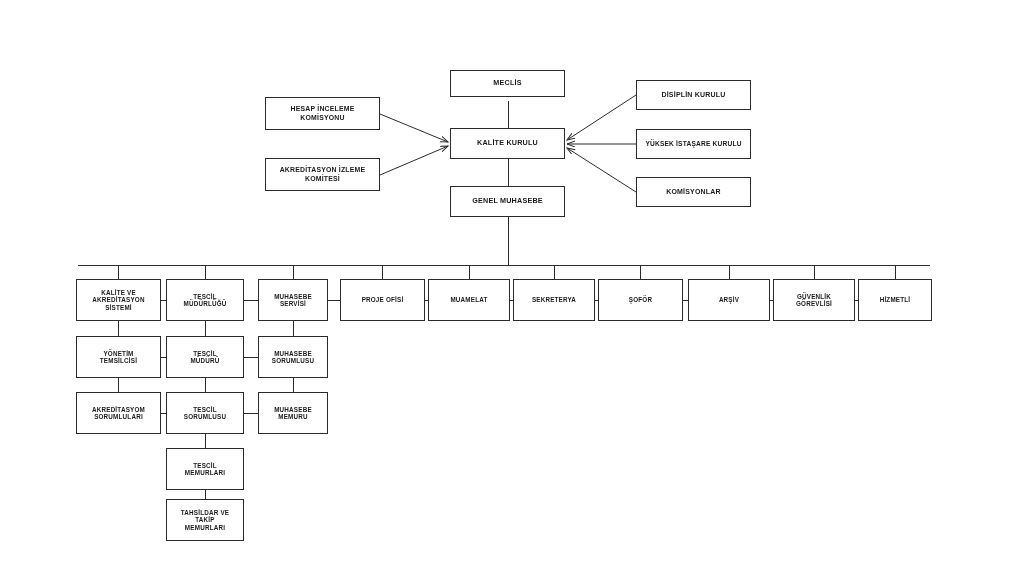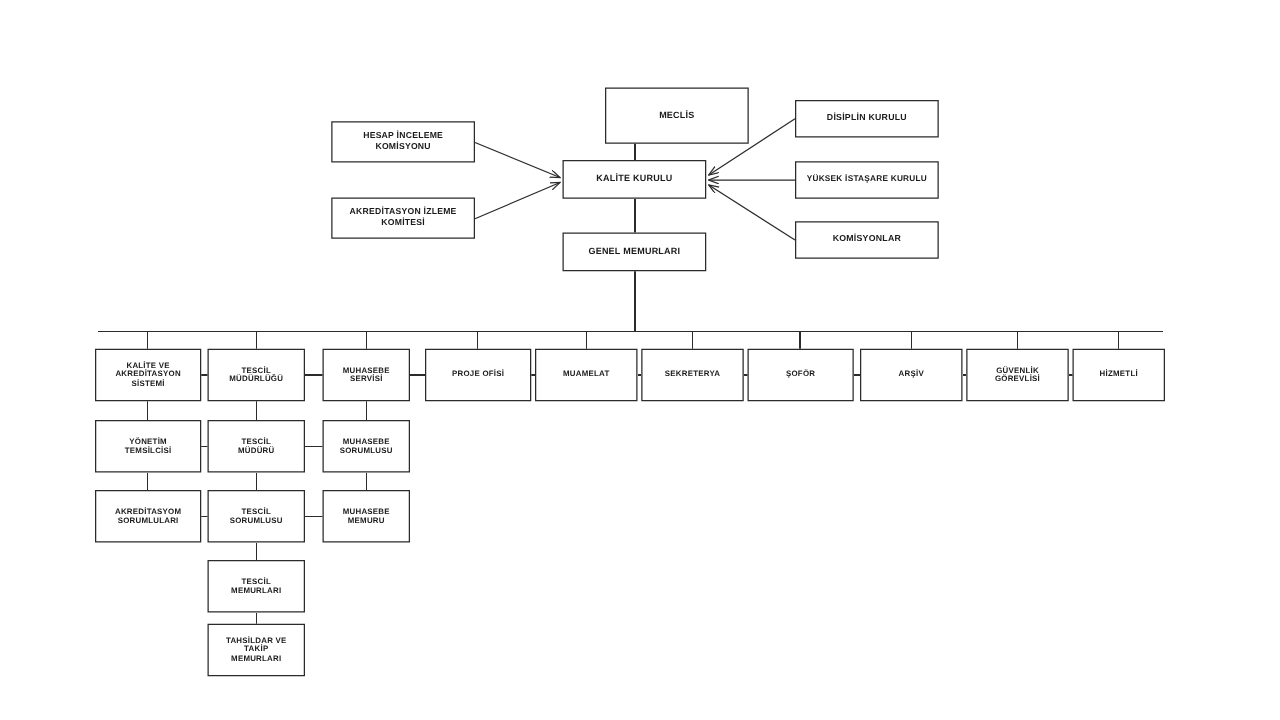--- a/index.html
+++ b/index.html
@@ -109,23 +109,23 @@
 
       <line x1="161" y1="357" x2="166" y2="357"></line>
       <line x1="244" y1="357" x2="258" y2="357"></line>
 
       <line x1="161" y1="413" x2="166" y2="413"></line>
       <line x1="244" y1="413" x2="258" y2="413"></line>
     </g>
   </svg>
 
   <div id="nodes">
-      <div class="node" style="left: 450px; top: 70px; width: 115px; height: 45px; font-size: 7.2px; border-color: rgb(43, 43, 43); color: rgb(26, 26, 26); margin-left: 34px;">MECLİS</div>
+      <div class="node" style="left: 450px; top: 70px; width: 115px; height: 27px; font-size: 7.2px; border-color: rgb(43, 43, 43); color: rgb(26, 26, 26);">MECLİS</div>
       <div class="node" style="left: 450px; top: 128px; width: 115px; height: 31px; font-size: 7.2px; border-color: rgb(43, 43, 43); color: rgb(26, 26, 26);">KALİTE KURULU</div>
-      <div class="node" style="left: 450px; top: 186px; width: 115px; height: 31px; font-size: 7.2px; border-color: rgb(43, 43, 43); color: rgb(26, 26, 26);">GENEL MEMURLARI</div>
+      <div class="node" style="left: 450px; top: 186px; width: 115px; height: 31px; font-size: 7.2px; border-color: rgb(43, 43, 43); color: rgb(26, 26, 26);">GENEL MUHASEBE</div>
       <div class="node" style="left: 265px; top: 97px; width: 115px; height: 33px; font-size: 6.9px; border-color: rgb(43, 43, 43); color: rgb(26, 26, 26);">HESAP İNCELEME
 KOMİSYONU</div>
       <div class="node" style="left: 265px; top: 158px; width: 115px; height: 33px; font-size: 6.9px; border-color: rgb(43, 43, 43); color: rgb(26, 26, 26);">AKREDİTASYON İZLEME
 KOMİTESİ</div>
       <div class="node" style="left: 636px; top: 80px; width: 115px; height: 30px; font-size: 7px; border-color: rgb(43, 43, 43); color: rgb(26, 26, 26);">DİSİPLİN KURULU</div>
       <div class="node" style="left: 636px; top: 129px; width: 115px; height: 30px; font-size: 6.6px; border-color: rgb(43, 43, 43); color: rgb(26, 26, 26);">YÜKSEK İSTAŞARE KURULU</div>
       <div class="node" style="left: 636px; top: 177px; width: 115px; height: 30px; font-size: 7px; border-color: rgb(43, 43, 43); color: rgb(26, 26, 26);">KOMİSYONLAR</div>
       <div class="node" style="left: 76px; top: 279px; width: 85px; height: 42px; font-size: 6.3px; border-color: rgb(43, 43, 43); color: rgb(26, 26, 26);">KALİTE VE
 AKREDİTASYON
 SİSTEMİ</div>

